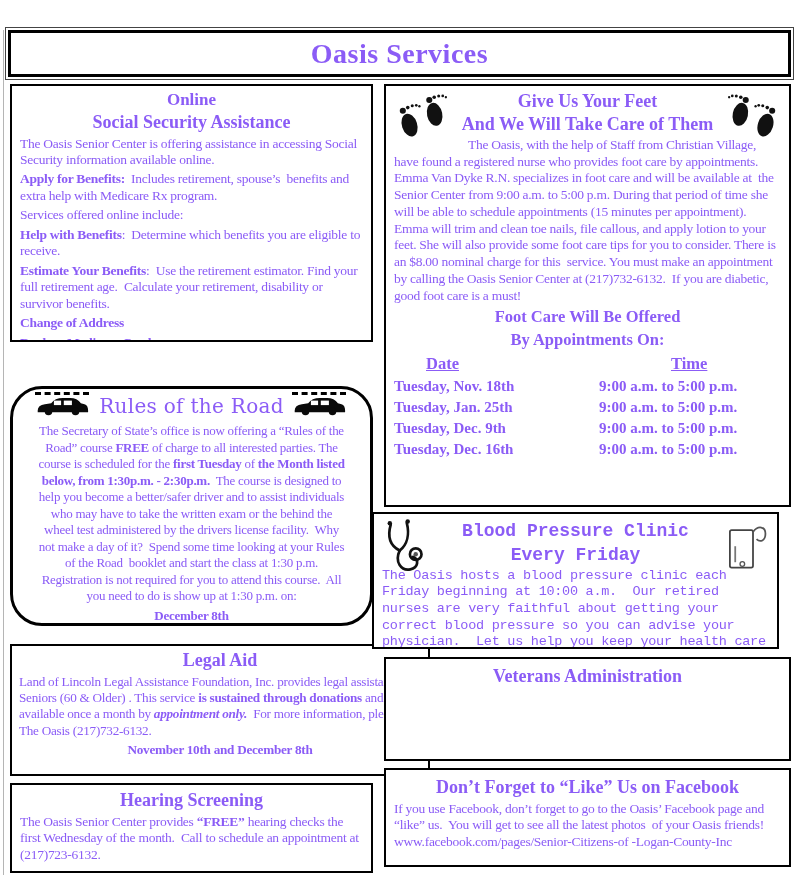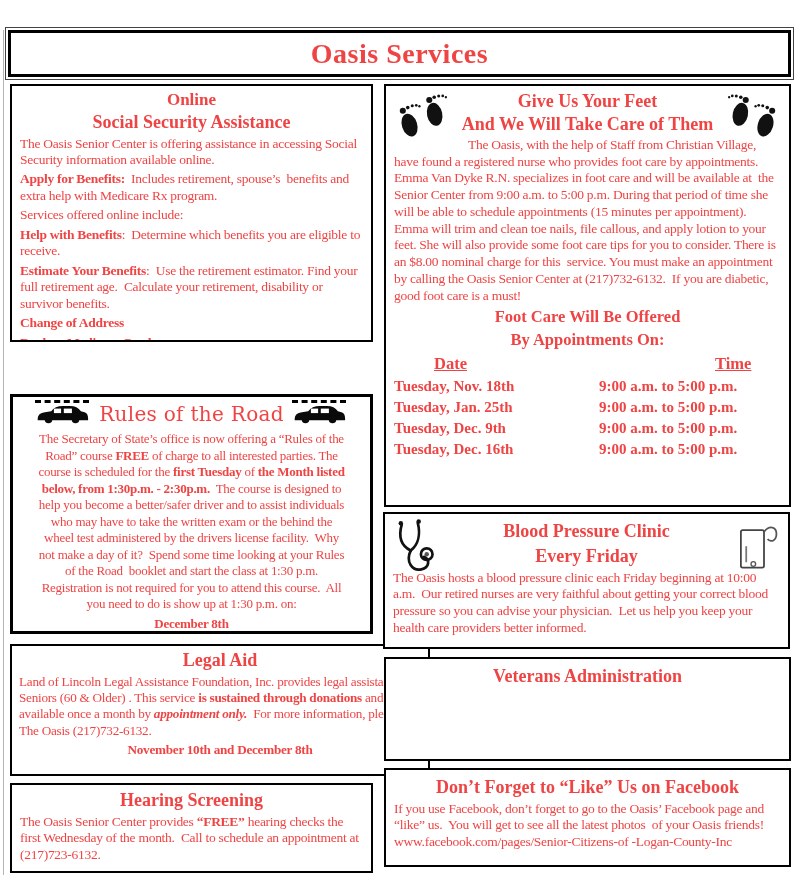--- a/index.html
+++ b/index.html
@@ -1,31 +1,31 @@
 <!DOCTYPE html>
 <html><head>
 <meta charset="utf-8">
 <style>
   html,body{margin:0;padding:0;background:#fff;}
-  .page{position:relative;width:800px;height:889px;background:#fff;color:#ef4444;
+  .page{position:relative;width:800px;height:889px;background:#fff;color:#8b5cf6;
         font-family:"Liberation Serif","DejaVu Serif",serif;}
   .edge{position:absolute;left:3px;top:30px;width:1px;height:845px;background:#b5b5b5;}
   .title-box{position:absolute;left:8px;top:30px;width:777px;height:41px;border:3px solid #000;
              outline:1px solid #444;outline-offset:2px;display:flex;align-items:center;justify-content:center;}
   .title-box h1{margin:0;font-size:28px;font-weight:bold;letter-spacing:.5px;}
   .box{position:absolute;border:2px solid #000;background:#fff;overflow:hidden;
        padding:3px 8px;box-sizing:border-box;}
   
   .ss{left:10px;top:84px;width:363px;height:258px;}
-  .rules{left:10px;top:394px;width:363px;height:240px;border-width:3px;padding:2px 22px;}
+  .rules{left:10px;top:386px;width:363px;height:240px;border-width:3px;padding:2px 22px;border-radius:32px;}
   .legal{left:10px;top:644px;width:420px;height:132px;padding:2px 7px;}
   .hearing{left:10px;top:783px;width:363px;height:90px;}
   
   .foot{left:384px;top:84px;width:407px;height:423px;}
-  .bp{left:383px;top:512px;width:407px;height:137px;}
+  .bp{left:372px;top:512px;width:407px;height:137px;font-family:Liberation Mono, monospace;}
   .vets{left:384px;top:657px;width:407px;height:104px;}
   .fb{left:384px;top:768px;width:407px;height:99px;}
 
   h2{margin:2px 0;text-align:center;font-size:18px;font-weight:bold;}
   h3{margin:3px 0 0;text-align:center;font-size:16.5px;font-weight:bold;}
   .ss h2.small{font-size:17px;margin-top:1px;}
   .body{margin:2.5px 0;font-size:13.5px;line-height:1.24;letter-spacing:-0.02em;white-space:pre-wrap;}
   .rules .body{font-size:13px;line-height:1.27;}
   .legal .body{font-size:13.2px;}
   .c{text-align:center;} .b{font-weight:bold;} .i{font-style:italic;} .u{text-decoration:underline;}
@@ -37,22 +37,22 @@
   .car{width:56px;}
   .dash{border-top:3px dashed #000;margin-bottom:1px;width:54px;}
 
   
   .feet{position:absolute;top:5px;}
   .feet.l{left:8px;} .feet.r{right:8px;transform:scaleX(-1);}
   .foot .indent{text-indent:74px;margin-top:1px;}
   .sched{margin-top:4px;}
   .sched-head{display:flex;font-weight:bold;font-size:16.5px;}
   .col-date{width:205px;flex:none;}
-  .date-label{margin-left:40px;}
-  .time-label{margin-left:116px;}
+  .date-label{margin-left:32px;}
+  .time-label{margin-left:72px;}
   .sched-row{display:flex;font-weight:bold;font-size:15px;margin-top:4px;}
 
   
   .steth{position:absolute;left:6px;top:5px;}
   .monitor{position:absolute;right:8px;top:7px;}
   .bp h2, .vets h2, .fb h2{margin-top:4px;}
 </style>
 </head>
 <body>
 

